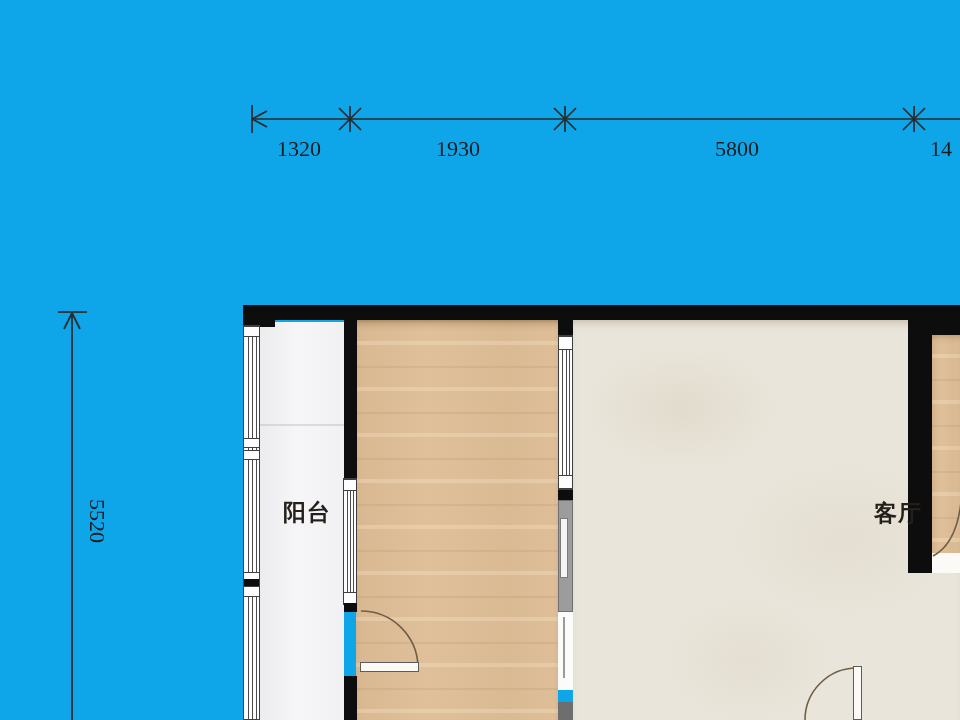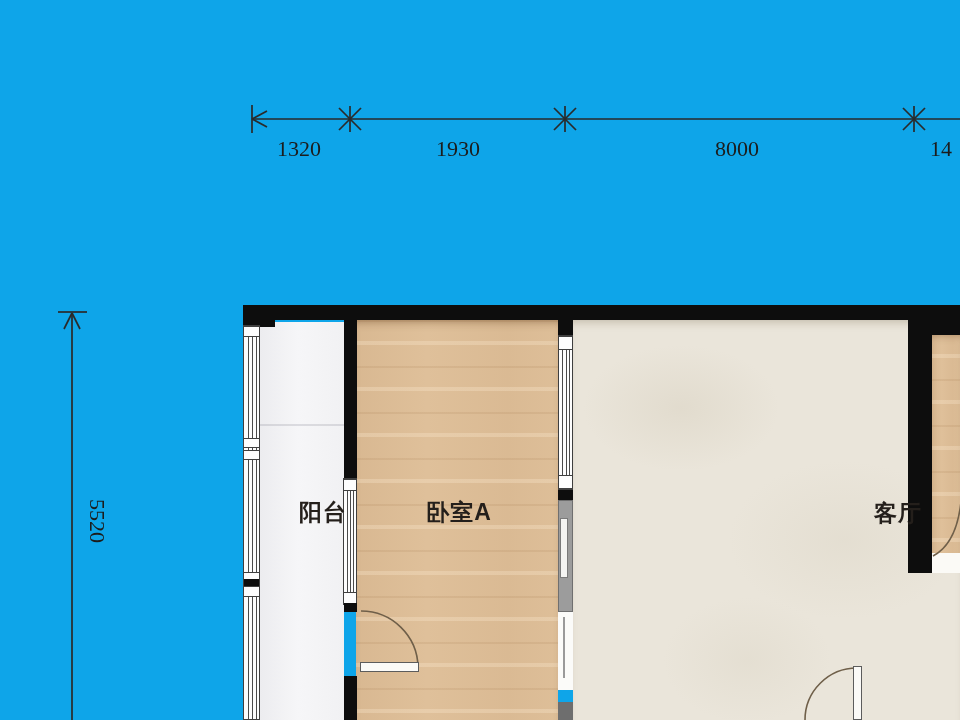--- a/index.html
+++ b/index.html
@@ -71,21 +71,21 @@
       </g>
       <g>
         <line x1="679" y1="11" x2="679" y2="37"></line>
         <line x1="668" y1="35" x2="690" y2="13"></line>
         <line x1="668" y1="13" x2="690" y2="35"></line>
       </g>
     </g>
   </svg>
   <div class="dim-label" style="left:267px;top:136px;width:64px;">1320</div>
   <div class="dim-label" style="left:426px;top:136px;width:64px;">1930</div>
-  <div class="dim-label" style="left:705px;top:136px;width:64px;">8000</div>
+  <div class="dim-label" style="left:705px;top:136px;width:64px;">5800</div>
   <div class="dim-label" style="left:930px;top:136px;width:40px;text-align:left;">14</div>
 
   <svg class="abs" style="left:50px;top:300px;" width="60" height="420" viewBox="0 0 60 420">
     <g stroke="#2a2a2a" stroke-width="1.7" fill="none">
       <line x1="22" y1="13" x2="22" y2="420"></line>
       <line x1="8" y1="12" x2="37" y2="12"></line>
       <g>
         <line x1="22" y1="13" x2="14" y2="29"></line>
         <line x1="22" y1="13" x2="30" y2="29"></line>
       </g>
@@ -155,17 +155,16 @@
 
   <svg style="left:795px;top:658px;" width="90" height="62" viewBox="0 0 90 62">
     <path d="M 10 62 A 52 52 0 0 1 62 10" stroke="#6f5f49" stroke-width="1.6" fill="none"></path>
   </svg>
   <div class="leaf" style="left:853px;top:666px;width:9px;height:54px;"></div>
 
   <svg style="left:925px;top:480px;" width="40" height="80" viewBox="0 0 40 80">
     <path d="M 8 76 Q 35 62 37 8" stroke="#6f5f49" stroke-width="1.6" fill="none"></path>
   </svg>
 
-  <div class="room-label" style="left:276px;top:497px;width:62px;margin-left:16px;">阳台</div>
-  <div class="room-label" style="left:414px;top:497px;width:90px;">卧室A</div>
+  <div class="room-label" style="left:276px;top:497px;width:62px;">阳台</div>
   <div class="room-label" style="left:867px;top:498px;width:62px;">客厅</div>
 
 </div>
 
 </body></html>

